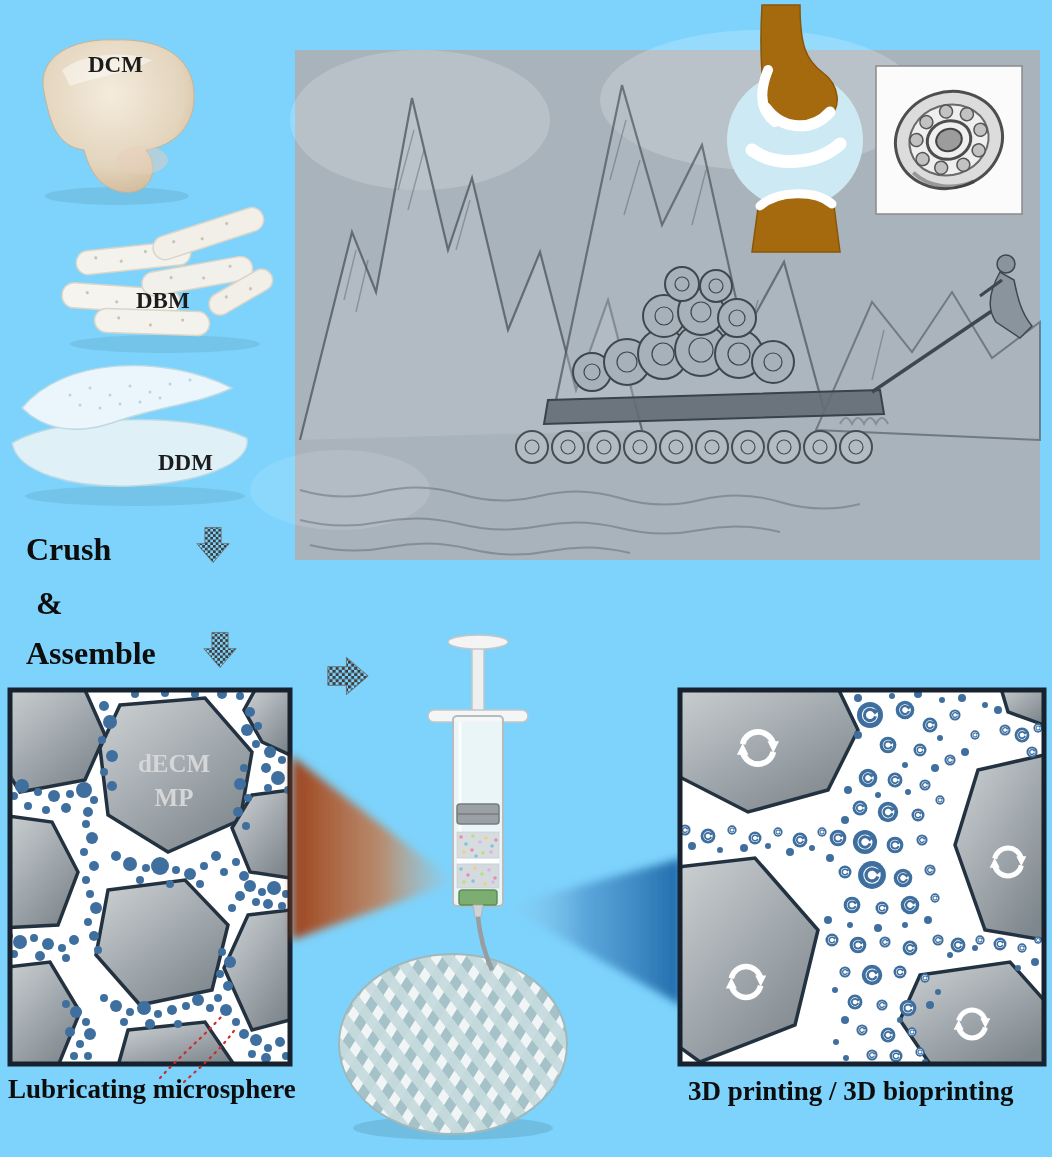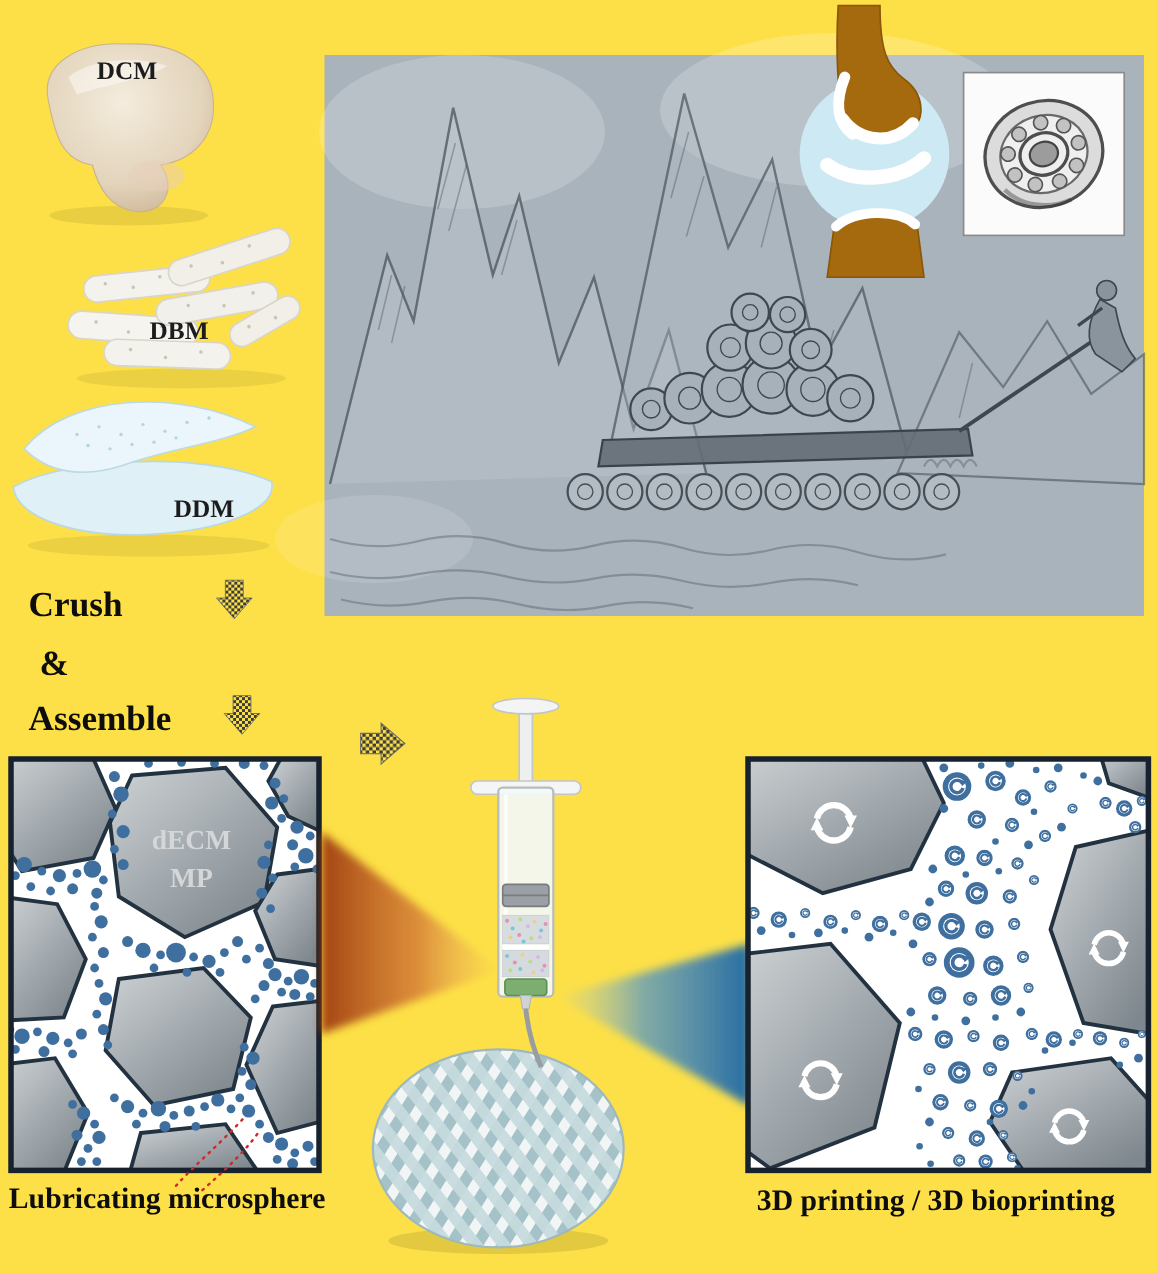--- a/index.html
+++ b/index.html
@@ -1,16 +1,16 @@
 <!DOCTYPE html>
 <html><head>
 <meta charset="utf-8">
 <style>
   html,body{margin:0;padding:0;background:#ffffff;}
-  .canvas{position:relative;width:1052px;height:1157px;background:#fde047;overflow:hidden;
+  .canvas{position:relative;width:1052px;height:1157px;background:#7dd3fc;overflow:hidden;
           font-family:"Liberation Serif", serif;}
   svg text{font-family:"Liberation Serif", serif;font-weight:bold;}
 </style>
 </head>
 <body>
 
 <div class="canvas">
 <svg width="1052" height="1157" viewBox="0 0 1052 1157" xmlns="http://www.w3.org/2000/svg">
   <defs>
     <pattern id="hatch" patternUnits="userSpaceOnUse" width="4" height="4">

